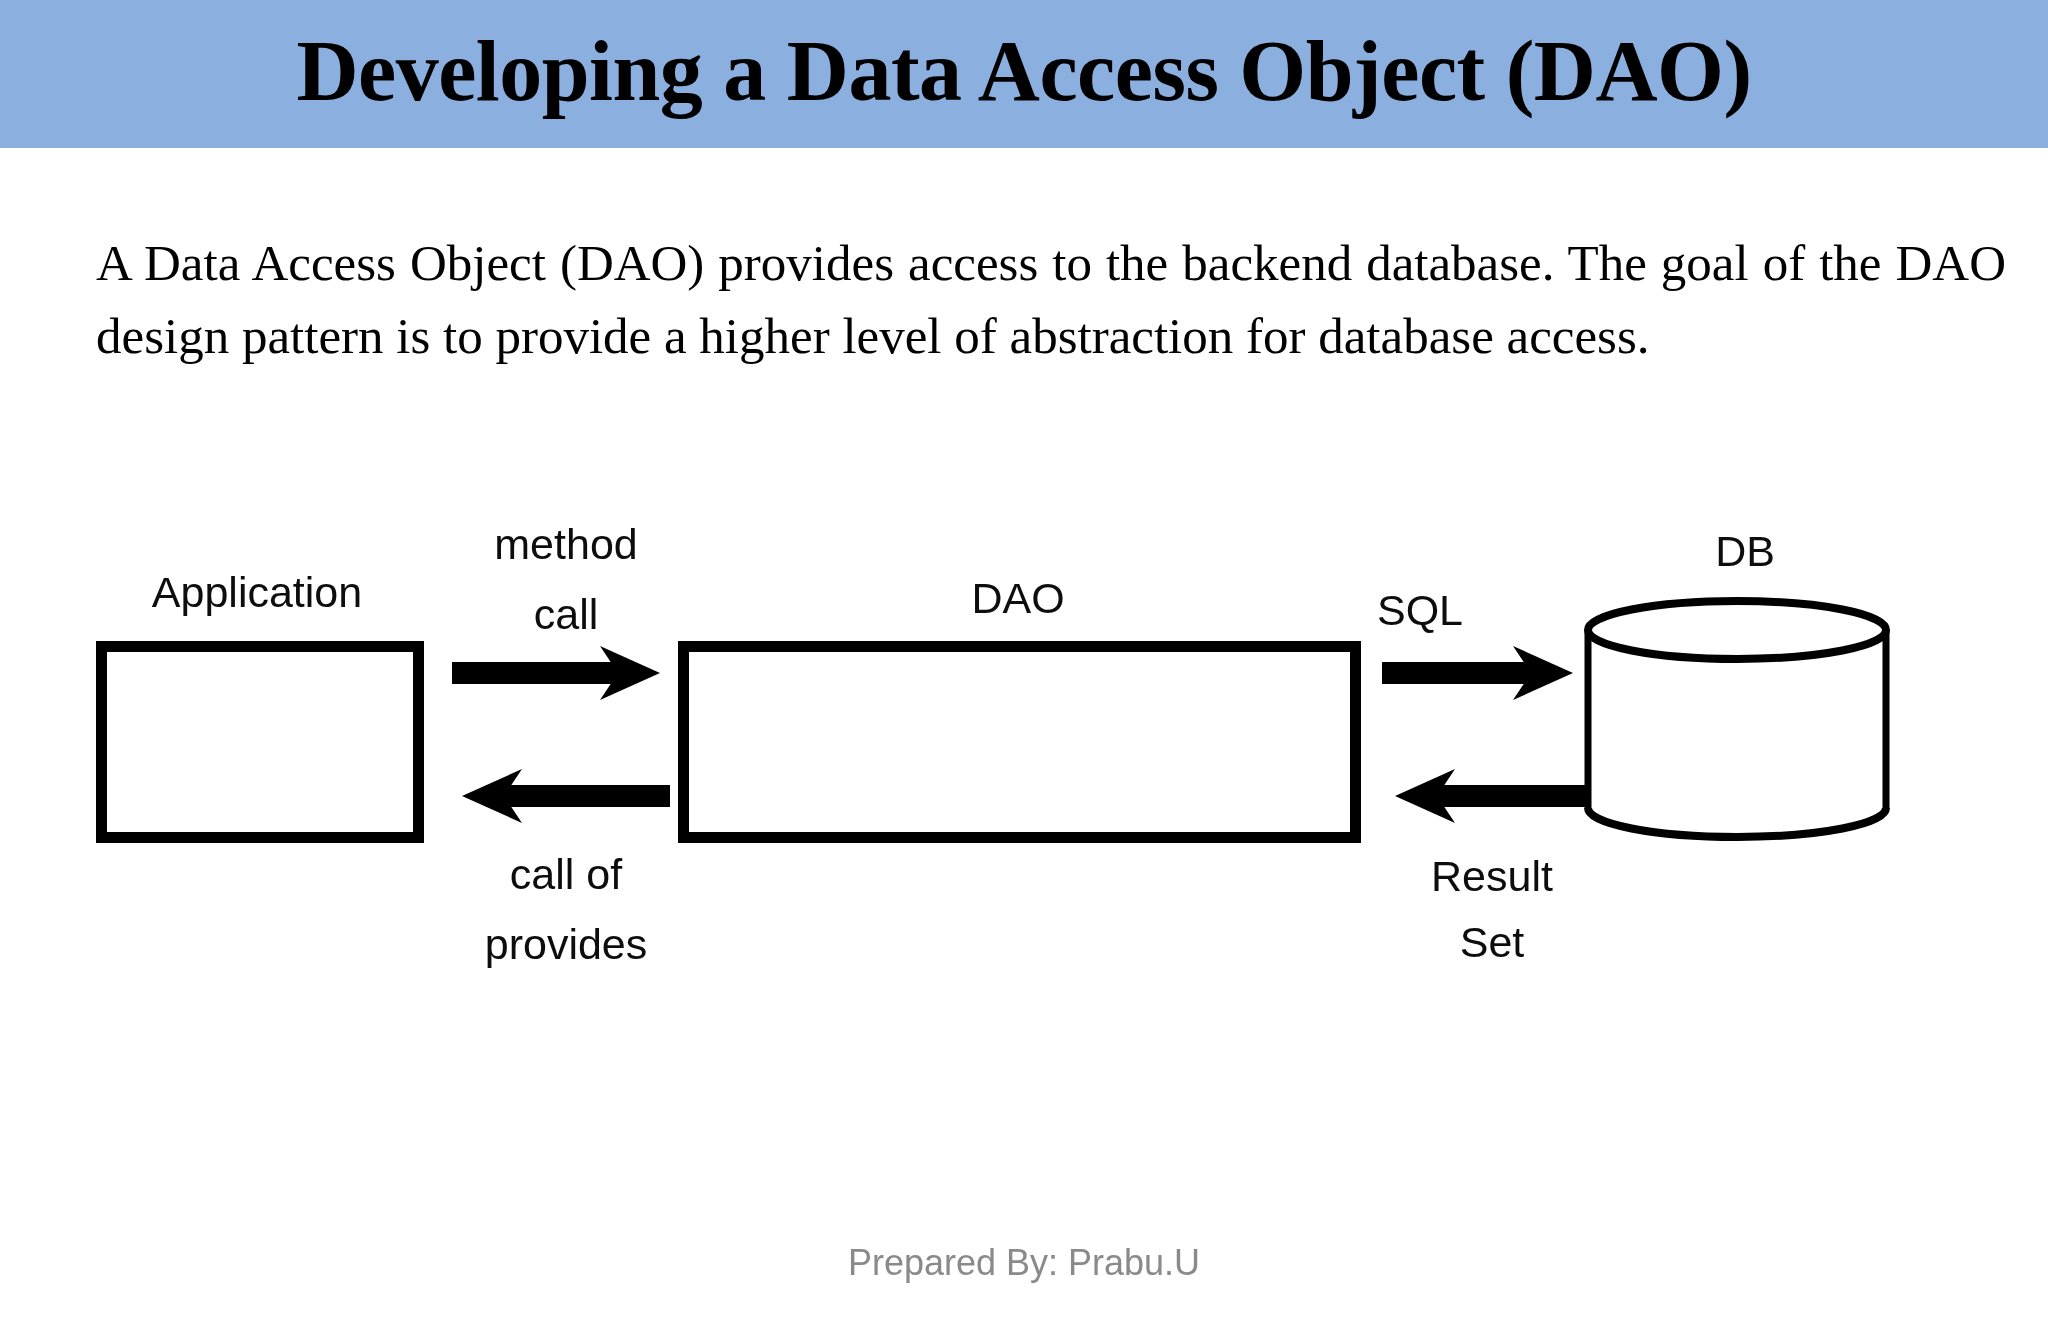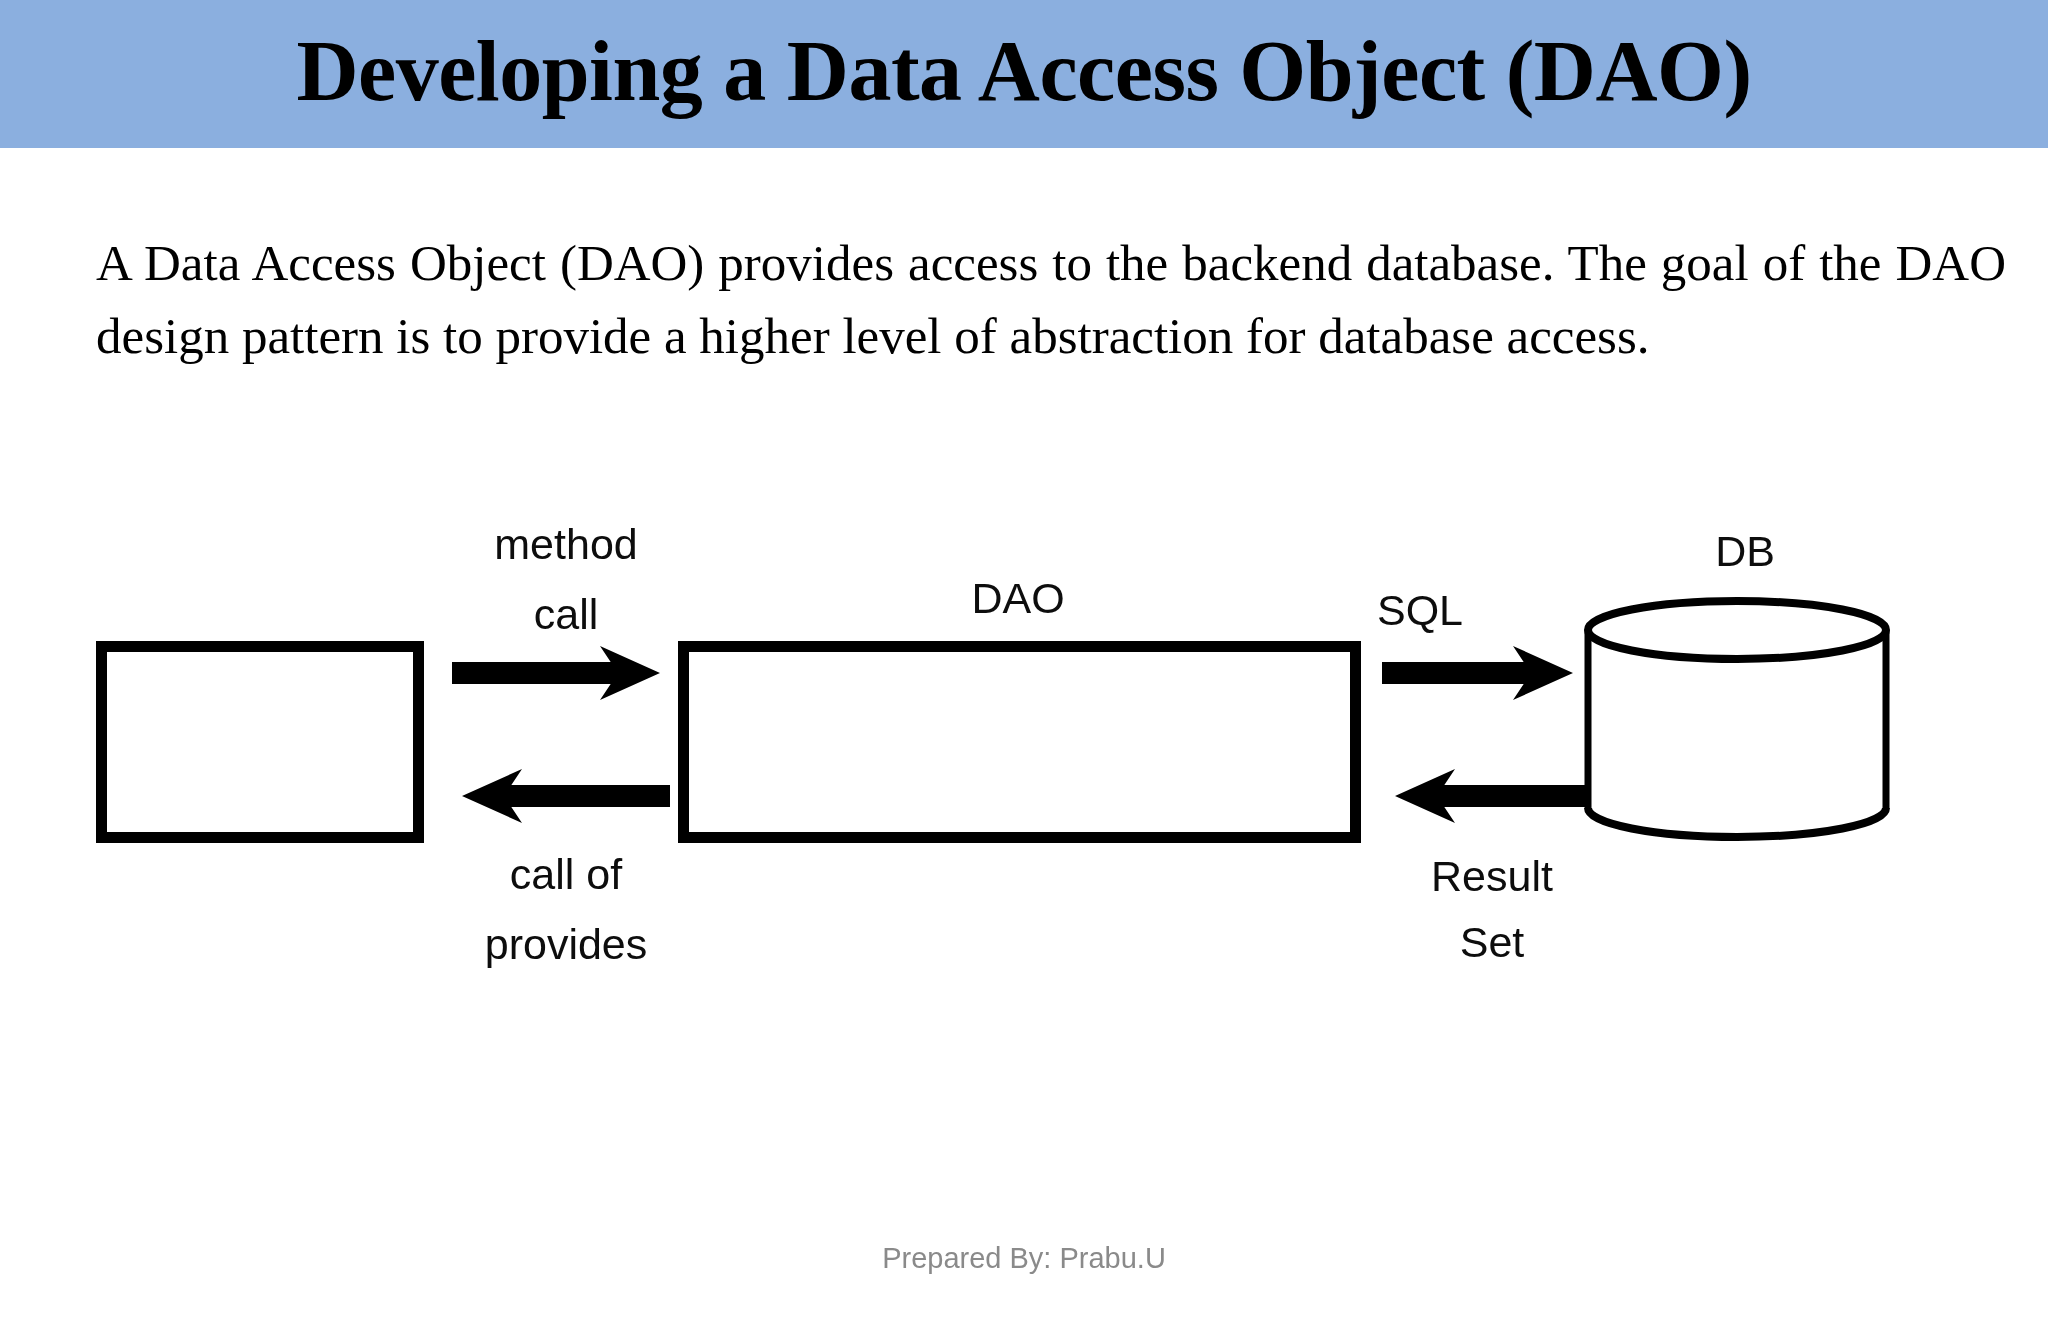--- a/index.html
+++ b/index.html
@@ -90,34 +90,35 @@
   }
 
   
   #footer {
     position: absolute;
     left: 0;
     top: 1242px;
     width: 2048px;
     text-align: center;
     font-family: "Liberation Sans", "DejaVu Sans", sans-serif;
-    font-size: 29px;
+    font-size: 36px;
     color: #8a8a8a;
   }
 </style>
 </head>
 <body>
 
 <div id="slide">
 
   <div id="title-band"></div>
   <div id="title-text">Developing a Data Access Object (DAO)</div>
 
   <div id="body-paragraph">A Data Access Object (DAO) provides access to the backend database. The goal of the DAO design pattern is to provide a higher level of abstraction for database access.</div>
 
+  <div class="diag-label" style="left:257px; top:566px;">Application</div>
 
   <div class="diag-label" style="left:1018px; top:572px;">DAO</div>
 
   <div class="diag-label" style="left:1745px; top:525px;">DB</div>
 
   <div class="diag-label" style="left:566px; top:518px;">method</div>
   <div class="diag-label" style="left:566px; top:588px;">call</div>
 
   <div class="diag-label" style="left:566px; top:848px;">call of</div>
   <div class="diag-label" style="left:566px; top:918px;">provides</div>

